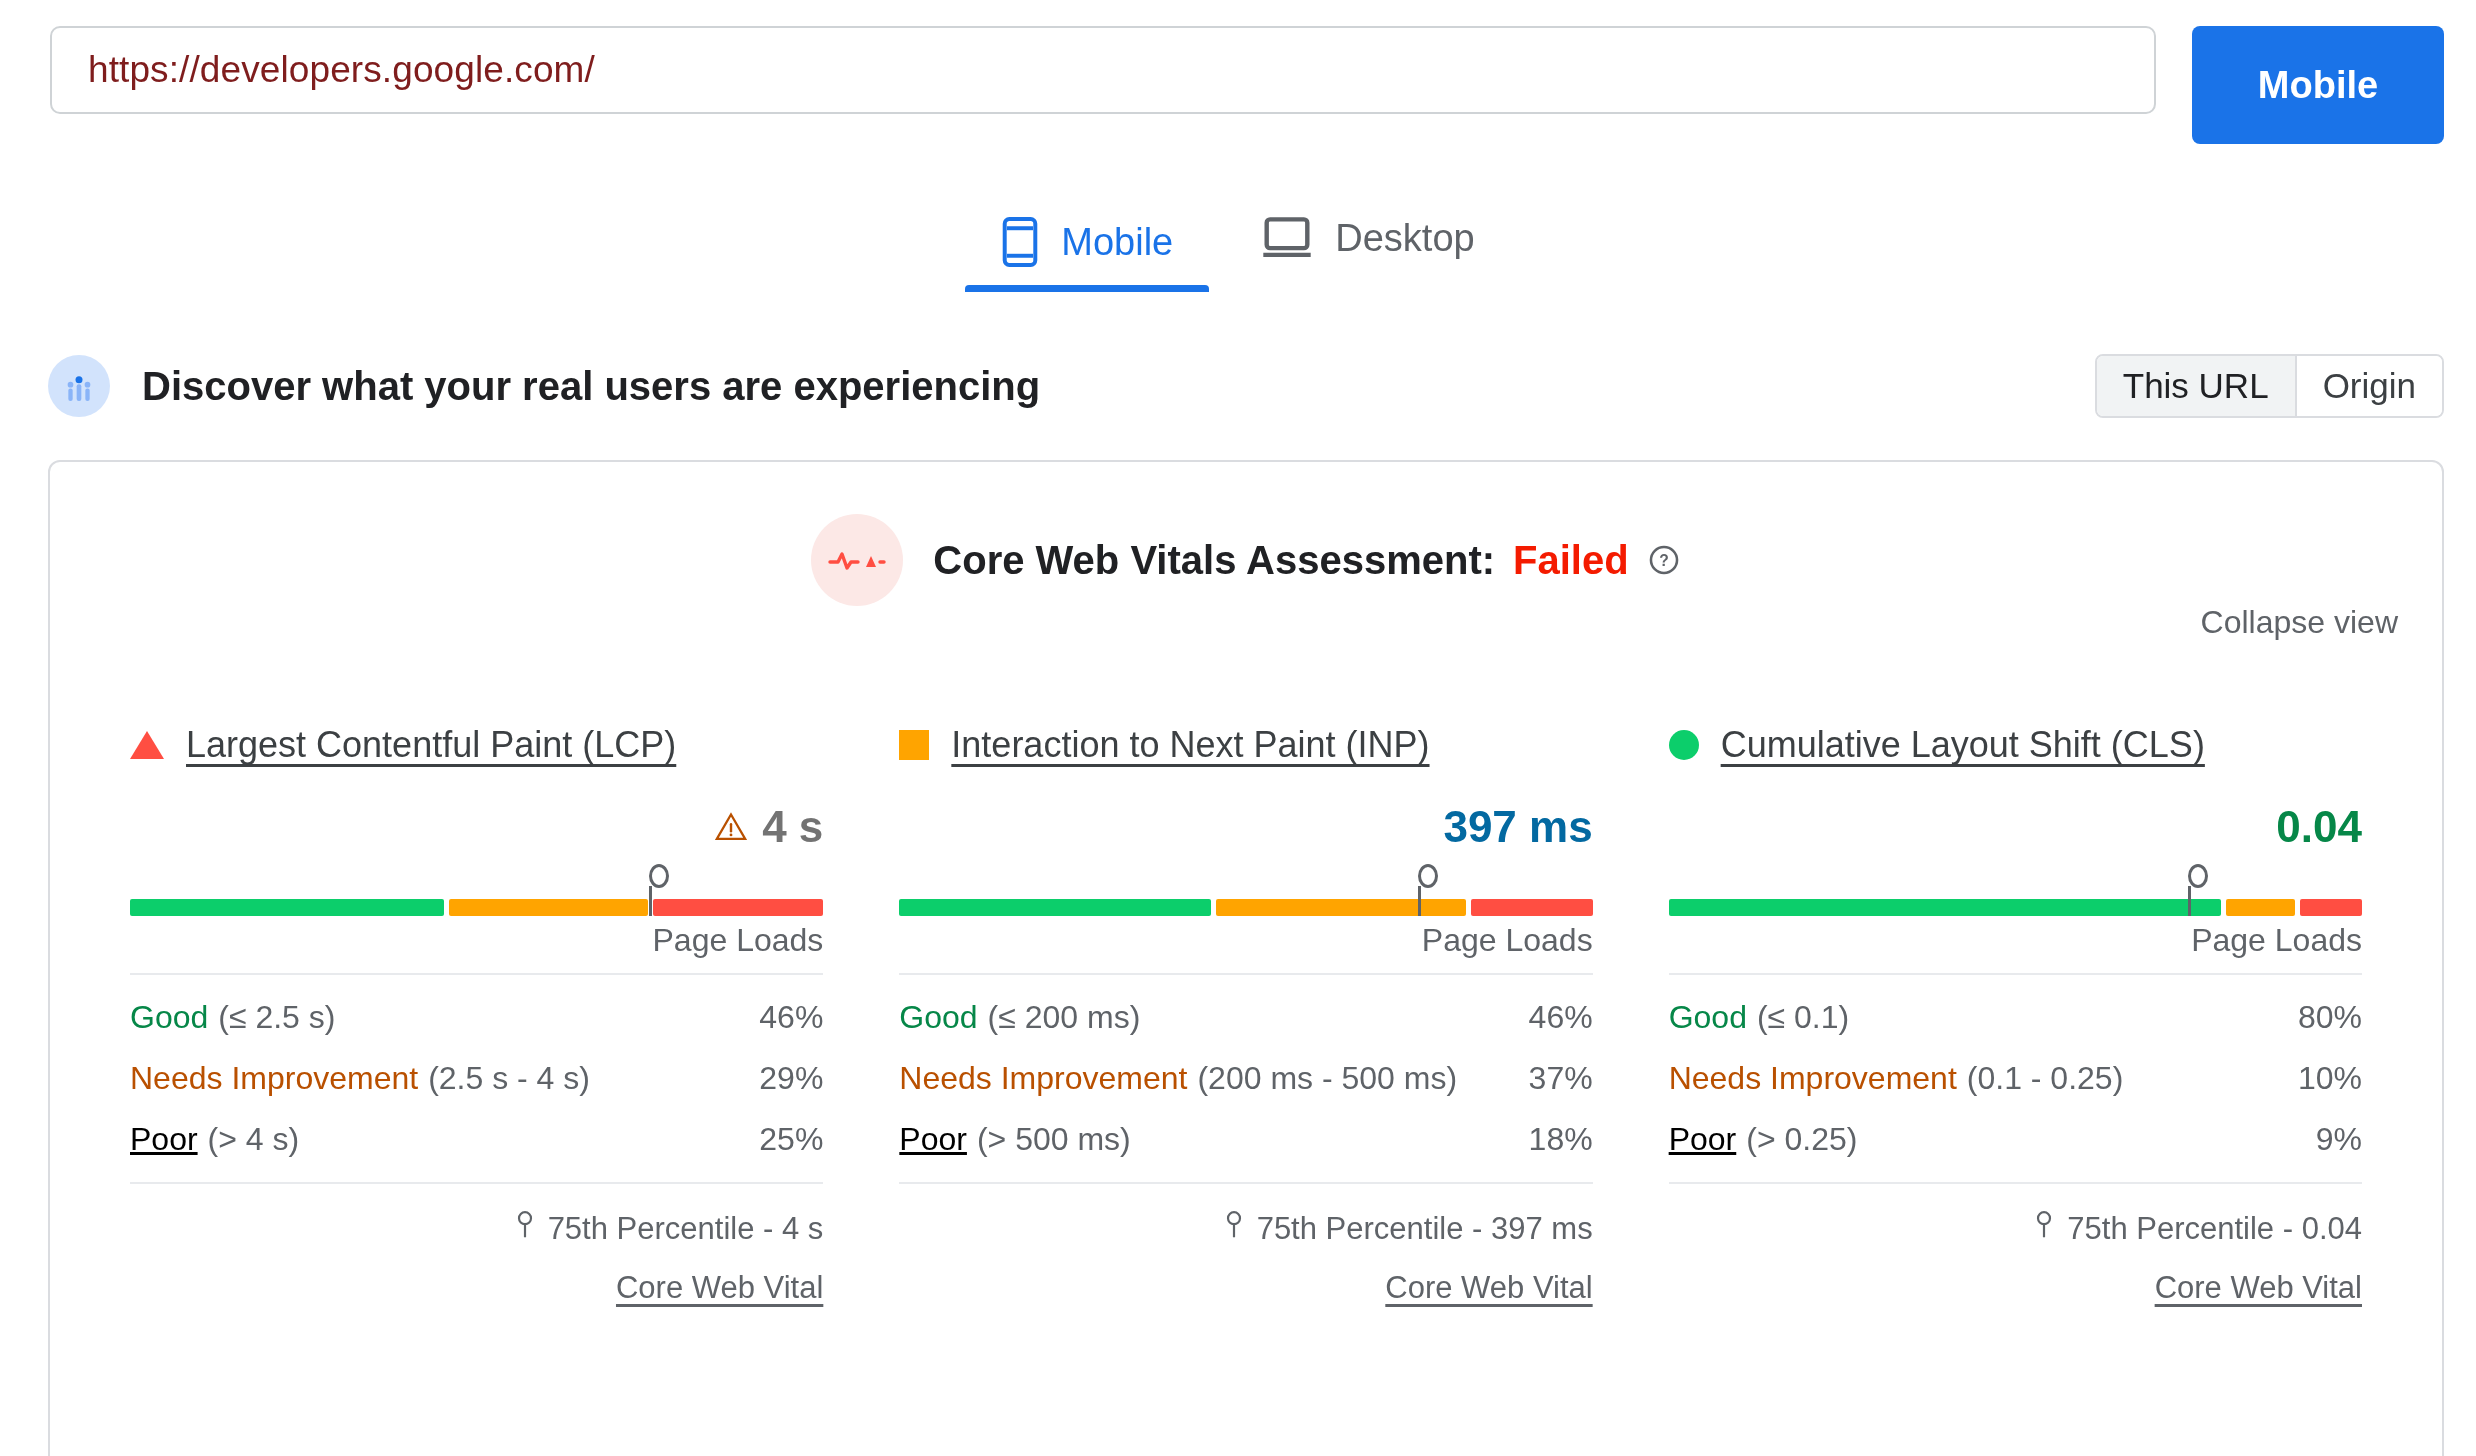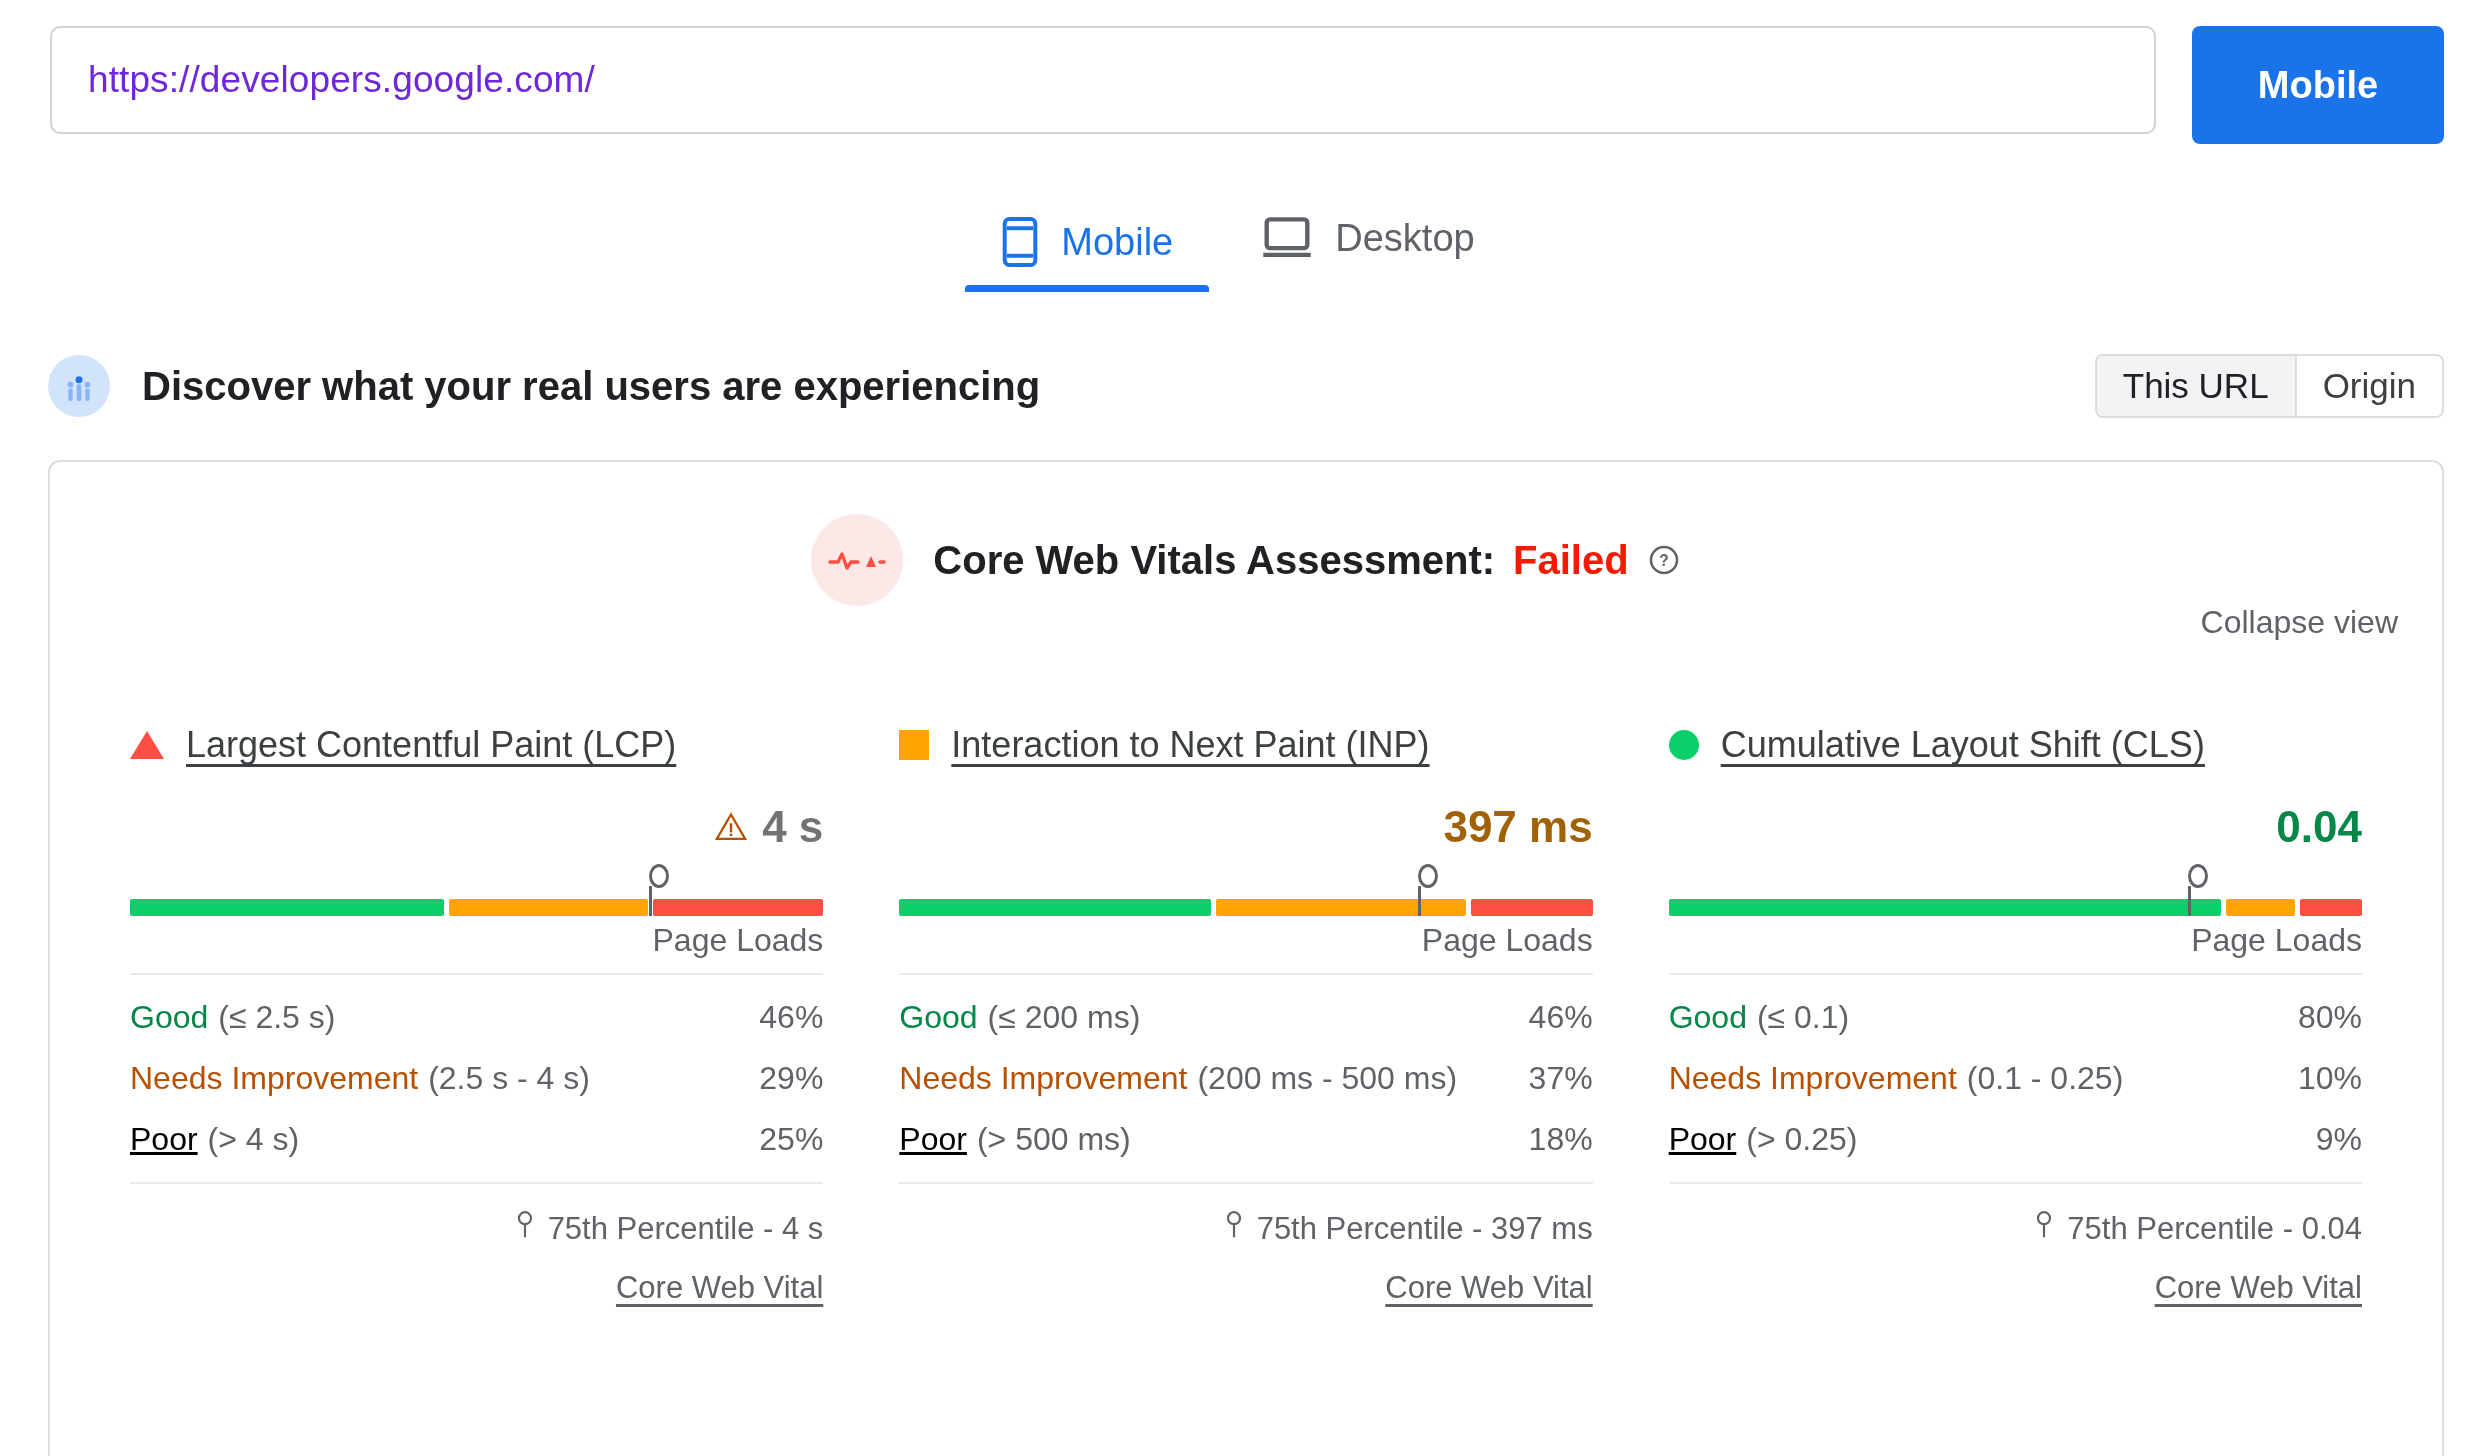--- a/index.html
+++ b/index.html
@@ -13,29 +13,29 @@
 
   
   .url-row {
     display: flex;
     align-items: flex-start;
     padding: 26px 32px 0 50px;
     gap: 36px;
   }
   .url-input {
     flex: 1;
-    height: 108px;
+    height: 88px;
     border: 2px solid #cfd3d6;
     border-radius: 10px;
     background: #fff;
     display: flex;
     align-items: center;
     padding: 0 36px;
     font-size: 37px;
-    color: #6d28d9;
+    color: #7f1d1d;
     letter-spacing: .1px;
   }
   .analyze-btn {
     width: 252px;
     height: 118px;
     background: #1a73e8;
     border: none;
     border-radius: 8px;
     color: #ffffff;
     font-size: 38px;
@@ -198,21 +198,21 @@
   .metric-value-row {
     display: flex;
     align-items: center;
     justify-content: flex-end;
     gap: 14px;
     height: 62px;
     margin-bottom: 12px;
   }
   .metric-value { font-size: 44px; font-weight: 700; }
   .val-poor { color: #737373; }
-  .val-ni { color: #a16207; }
+  .val-ni { color: #0369a1; }
   .val-good { color: #068748; }
   .warn-icon { display: flex; align-items: center; }
 
   .bar-wrap { position: relative; height: 46px; margin-bottom: 6px; }
   .bar {
     position: absolute;
     bottom: 0; left: 0; right: 0;
     height: 17px;
     display: flex;
     gap: 5px;

